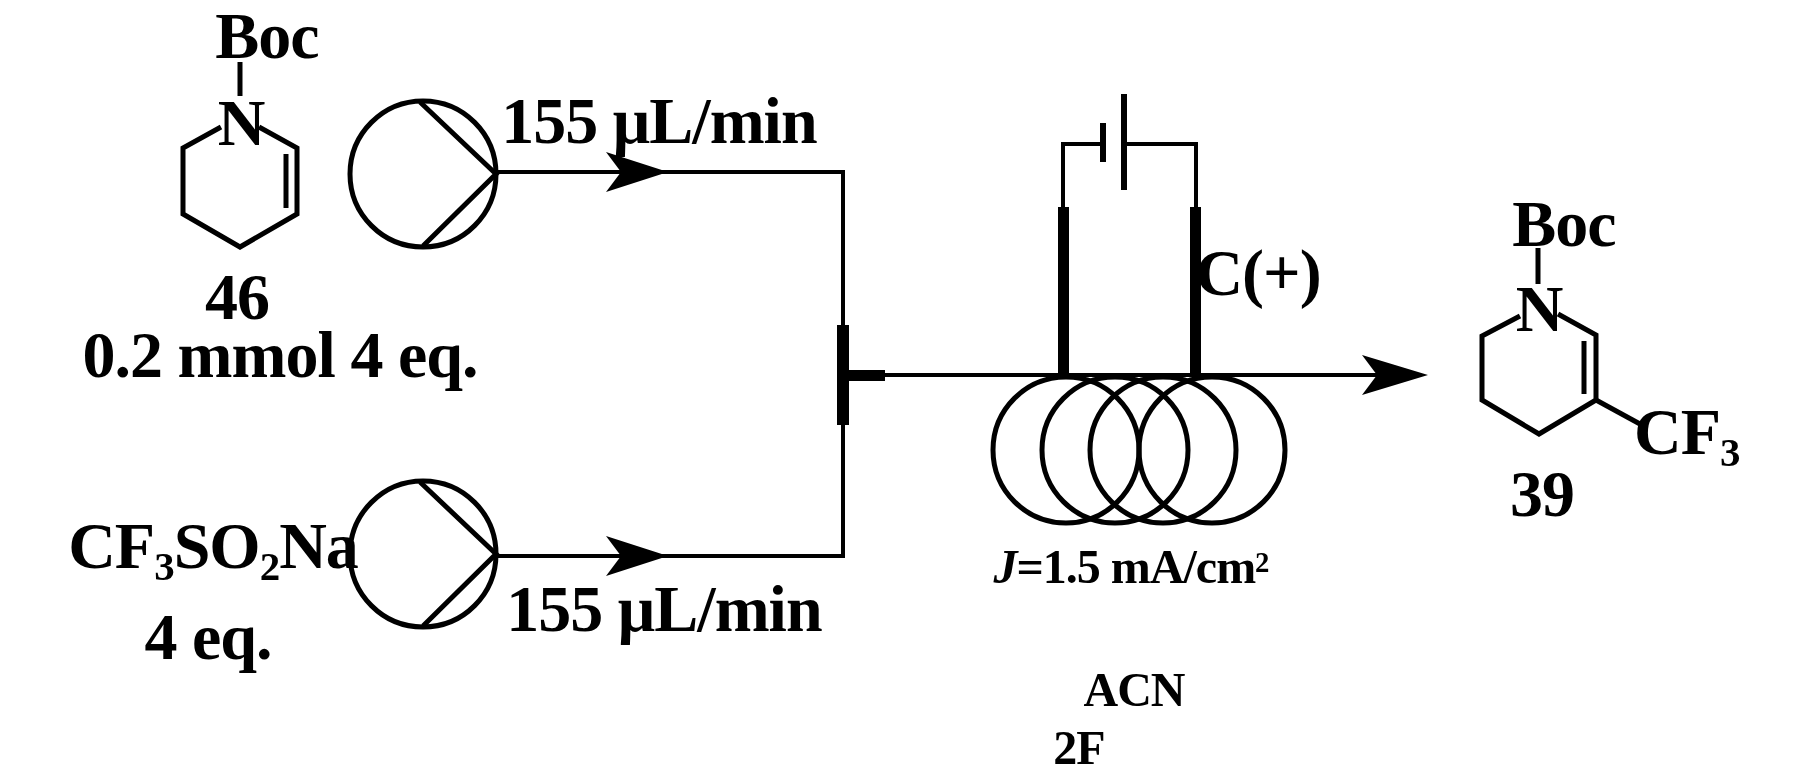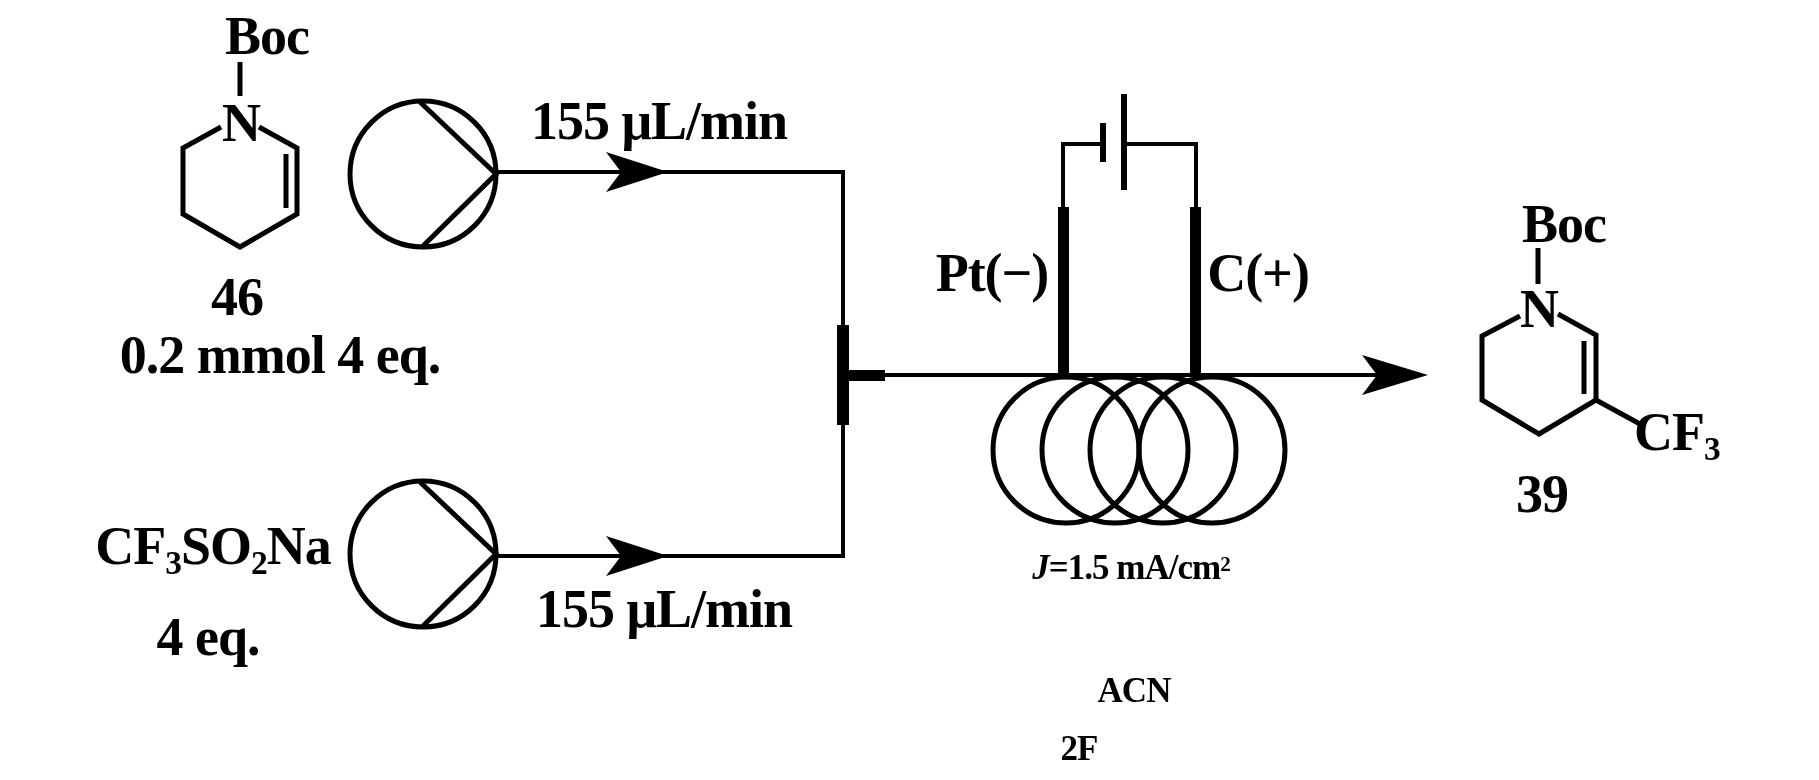--- a/index.html
+++ b/index.html
@@ -9,28 +9,28 @@
     background:#ffffff;
     font-family:"Liberation Serif",serif;
     color:#000;
     overflow:hidden;
   }
   .layer{position:absolute;left:0;top:0;}
   .lbl{
     position:absolute;
     transform:translate(-50%,-50%);
     font-weight:bold;
-    font-size:54px;
+    font-size:66px;
     letter-spacing:-1px;
     line-height:1;
     white-space:nowrap;
     color:#000;
   }
   .lbl-left{transform:translate(0,-50%);text-align:right;}
-  .cond{font-size:35px;}
+  .cond{font-size:48px;}
   .sub{font-size:0.62em;position:relative;top:0.30em;}
   .sup{font-size:0.60em;position:relative;top:-0.38em;}
   .it{font-style:italic;}
 </style>
 </head>
 <body>
 
 <div class="canvas">
 
   <svg class="layer" width="1819" height="780" viewBox="0 0 1819 780">
@@ -95,21 +95,20 @@
   <div class="lbl" style="left:280px;top:355px">0.2 mmol 4 eq.</div>
 
   <div class="lbl" style="left:213px;top:546px">
     <span>CF</span><span class="sub">3</span><span>SO</span><span class="sub">2</span><span>Na</span>
   </div>
   <div class="lbl" style="left:208px;top:637px">4 eq.</div>
 
   <div class="lbl" style="left:659px;top:121px">155 μL/min</div>
   <div class="lbl" style="left:664px;top:609px">155 μL/min</div>
 
-  <div class="lbl" style="left:992px;top:273px">Pt(−)</div>
   <div class="lbl" style="left:1258px;top:273px">C(+)</div>
 
   <div class="lbl cond" style="left:1131px;top:567px">
     <span class="it">J</span><span>=1.5 mA/cm</span><span class="sup">2</span>
   </div>
   <div class="lbl cond" style="left:1134px;top:690px">ACN</div>
   <div class="lbl cond" style="left:1079px;top:748px">2F</div>
 
   <div class="lbl" style="left:1564px;top:224px">Boc</div>
   <div class="lbl" style="left:1539px;top:309px">N</div>

